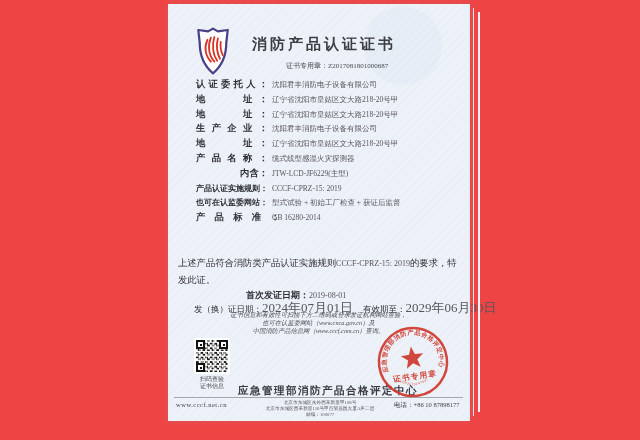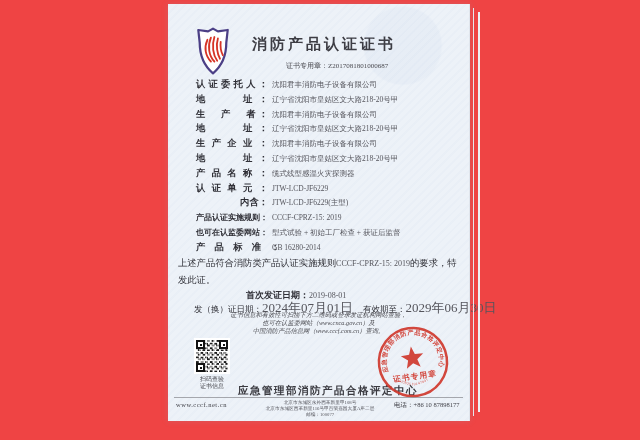--- a/index.html
+++ b/index.html
@@ -98,26 +98,24 @@
     </svg>
 
     <div class="title">消防产品认证证书</div>
     <div class="certno">
       <span>证书专用章：</span><span>Z2017081801000687</span>
     </div>
 
     <div class="fields">
       <p class="frow"><span class="lbl">认证委托人：</span><span class="val">沈阳君丰消防电子设备有限公司</span></p>
       <p class="frow"><span class="lbl">地　　址：</span><span class="val">辽宁省沈阳市皇姑区文大路218-20号甲</span></p>
-      <p class="frow"><span class="lbl">生　产　者：</span><span class="val">沈阳君丰消防电子设备有限公司</span></p>
       <p class="frow"><span class="lbl">地　　址：</span><span class="val">辽宁省沈阳市皇姑区文大路218-20号甲</span></p>
       <p class="frow"><span class="lbl">生产企业：</span><span class="val">沈阳君丰消防电子设备有限公司</span></p>
       <p class="frow"><span class="lbl">地　　址：</span><span class="val">辽宁省沈阳市皇姑区文大路218-20号甲</span></p>
       <p class="frow"><span class="lbl">产品名称：</span><span class="val">缆式线型感温火灾探测器</span></p>
-      <p class="frow"><span class="lbl">认证单元：</span><span class="val">JTW-LCD-JF6229</span></p>
       <p class="frow"><span class="lbl lbl-right">内含：</span><span class="val">JTW-LCD-JF6229(主型)</span></p>
       <p class="frow"><span class="lbl lbl-wide">产品认证实施规则：</span><span class="val">CCCF-CPRZ-15: 2019</span></p>
       <p class="frow"><span class="lbl lbl-wide">也可在认监委网站：</span><span class="val">型式试验 + 初始工厂检查 + 获证后监督</span></p>
       <p class="frow"><span class="lbl">产　品　标　准　：</span><span class="val">GB 16280-2014</span></p>
     </div>
 
     <div class="statement">
       <span class="b">上述产品符合消防类产品认证实施规则</span><span class="c">CCCF-CPRZ-15: 2019</span><span class="b">的要求，特发此证。</span>
     </div>
 

